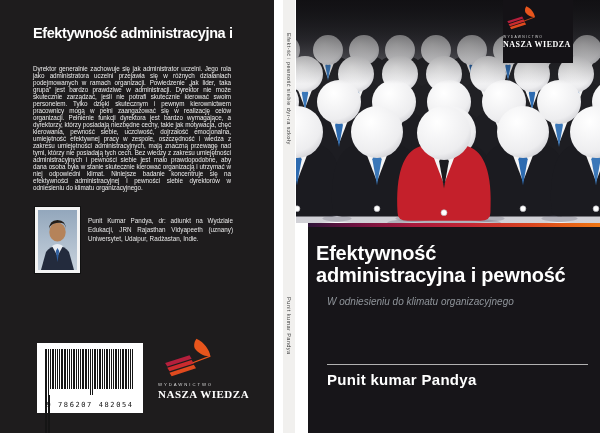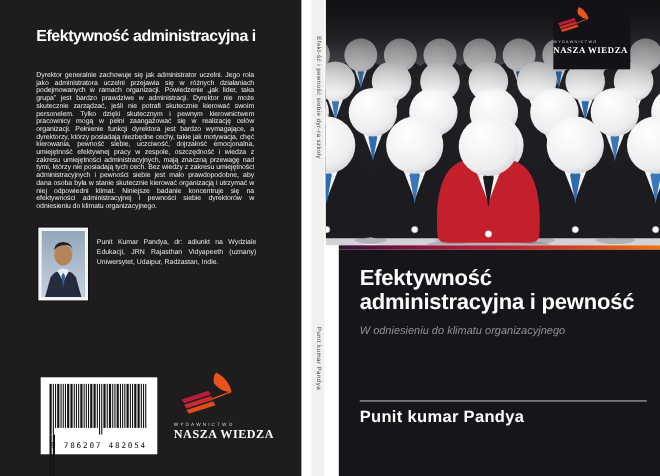--- a/index.html
+++ b/index.html
@@ -39,21 +39,21 @@
   
   .front-cover{position:absolute;left:295px;top:0;width:305px;height:433px;background:#fff;}
   .photo{position:absolute;left:1px;top:0;width:304px;height:223px;overflow:hidden;}
   .logo-patch{position:absolute;left:207px;top:0;width:70px;height:63px;background:#141216;}
   .pub-logo.front{position:absolute;left:0;right:0;top:5px;}
   .pub-logo.front .pub-label{font-size:3.4px;letter-spacing:1.2px;margin-top:1px;}
   .pub-logo.front .pub-name{font-size:8px;margin-top:1px;}
   .stripe{position:absolute;left:13px;right:0;top:223px;height:4px;
           background:linear-gradient(90deg,#2e1438 0%,#6e1240 16%,#a81a3c 36%,#c22634 55%,#d8441f 76%,#ef7612 100%);}
   .front-bottom{position:absolute;left:13px;right:0;top:227px;bottom:0;background:#171519;}
-  .front-title{margin:15px 10px 0 19px;color:#fff;font-weight:bold;font-size:20px;line-height:1.12;letter-spacing:-0.2px;}
+  .front-title{margin:15px 10px 0 8px;color:#fff;font-weight:bold;font-size:20px;line-height:1.12;letter-spacing:-0.2px;}
   .front-subtitle{margin:9px 10px 0 19px;color:#8f949a;font-style:italic;font-size:10px;}
   .front-rule{position:absolute;left:19px;right:12px;top:137px;height:1px;background:#cccccc;opacity:.85;}
   .front-author{position:absolute;left:19px;top:144px;color:#fff;font-weight:bold;font-size:15px;letter-spacing:0.3px;}
 </style>
 </head>
 <body>
 
 <div id="canvas">
 
   <div class="back-cover">

